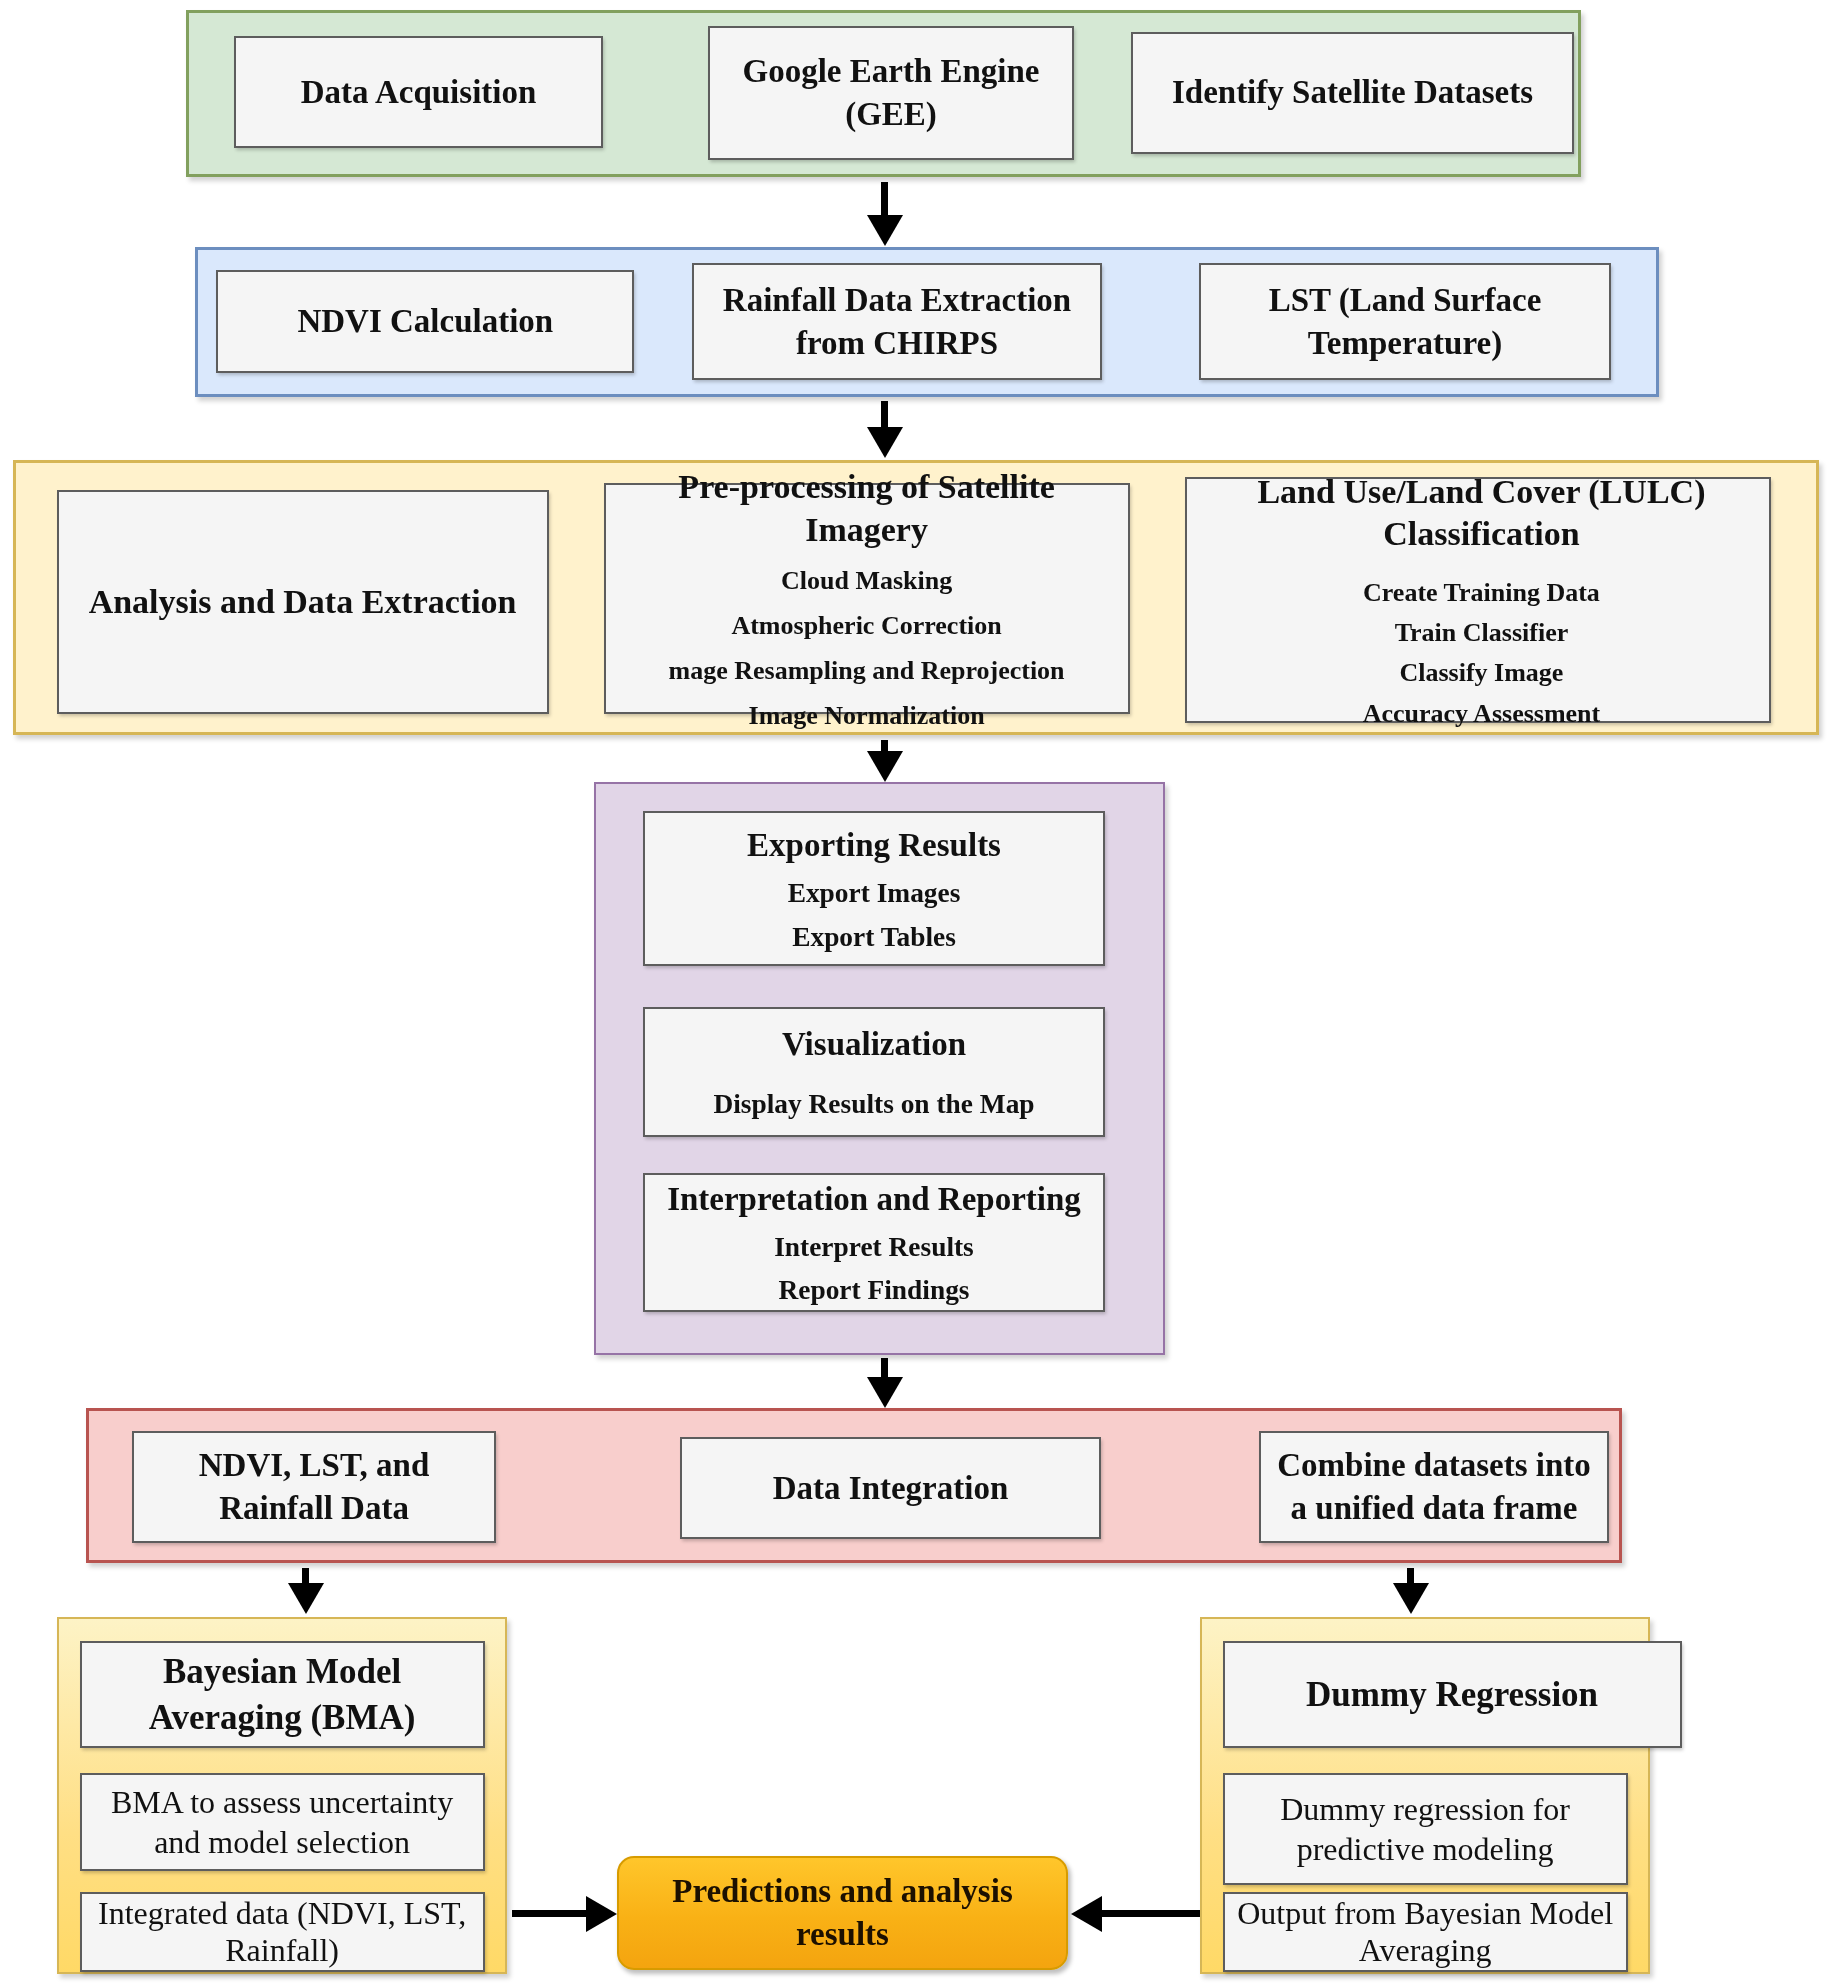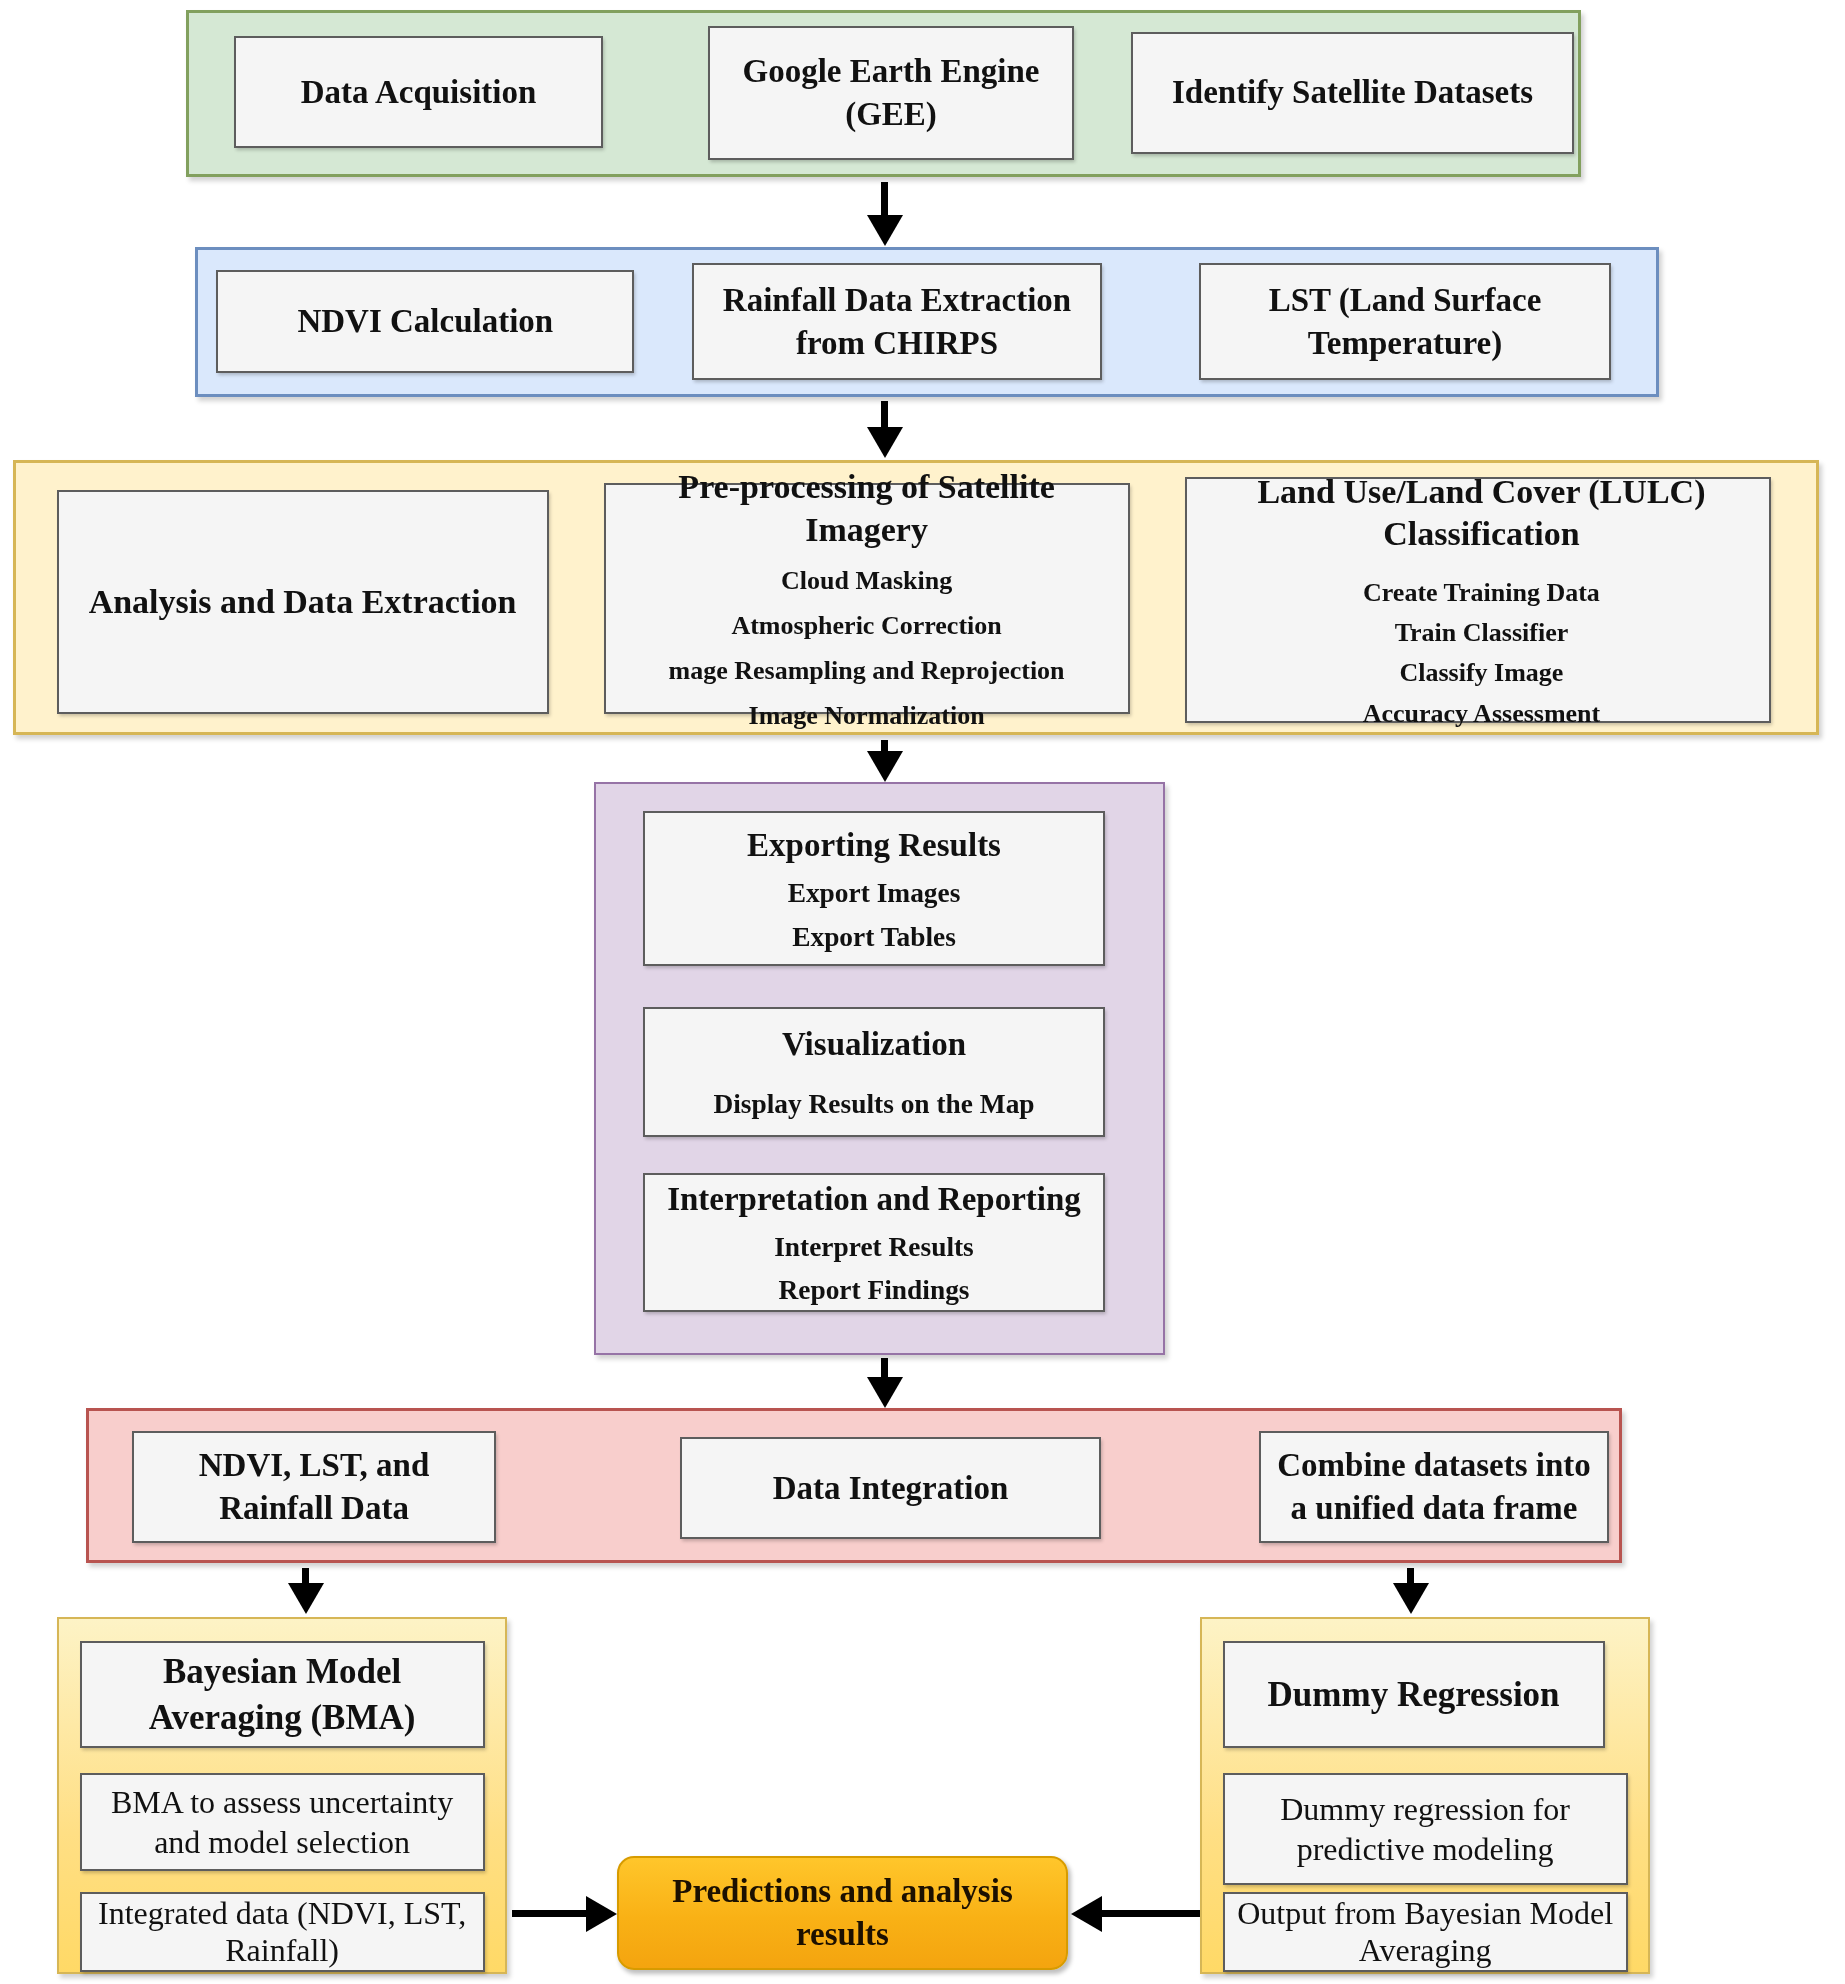--- a/index.html
+++ b/index.html
@@ -176,21 +176,21 @@
     </div>
     <div class="node" style="left:20.6px;top:154px;width:405px;height:98px;">
       <span class="t-plain">BMA to assess uncertainty and model selection</span>
     </div>
     <div class="node" style="left:20.6px;top:273px;width:405px;height:80px;">
       <span class="t-plain" style="line-height:1.15;">Integrated data (NDVI, LST, Rainfall)</span>
     </div>
   </div>
 
   <div class="band band-gold" style="left:1200px;top:1617px;width:450px;height:357px;">
-    <div class="node" style="left:20.6px;top:22px;width:382px;height:107px;">
+    <div class="node" style="left:20.6px;top:22px;width:459px;height:107px;">
       <span class="t-group-title">Dummy Regression</span>
     </div>
     <div class="node" style="left:20.6px;top:154px;width:405px;height:112px;">
       <span class="t-plain">Dummy regression for predictive modeling</span>
     </div>
     <div class="node" style="left:20.6px;top:273px;width:405px;height:80px;">
       <span class="t-plain" style="line-height:1.15;">Output from Bayesian Model Averaging</span>
     </div>
   </div>
 

